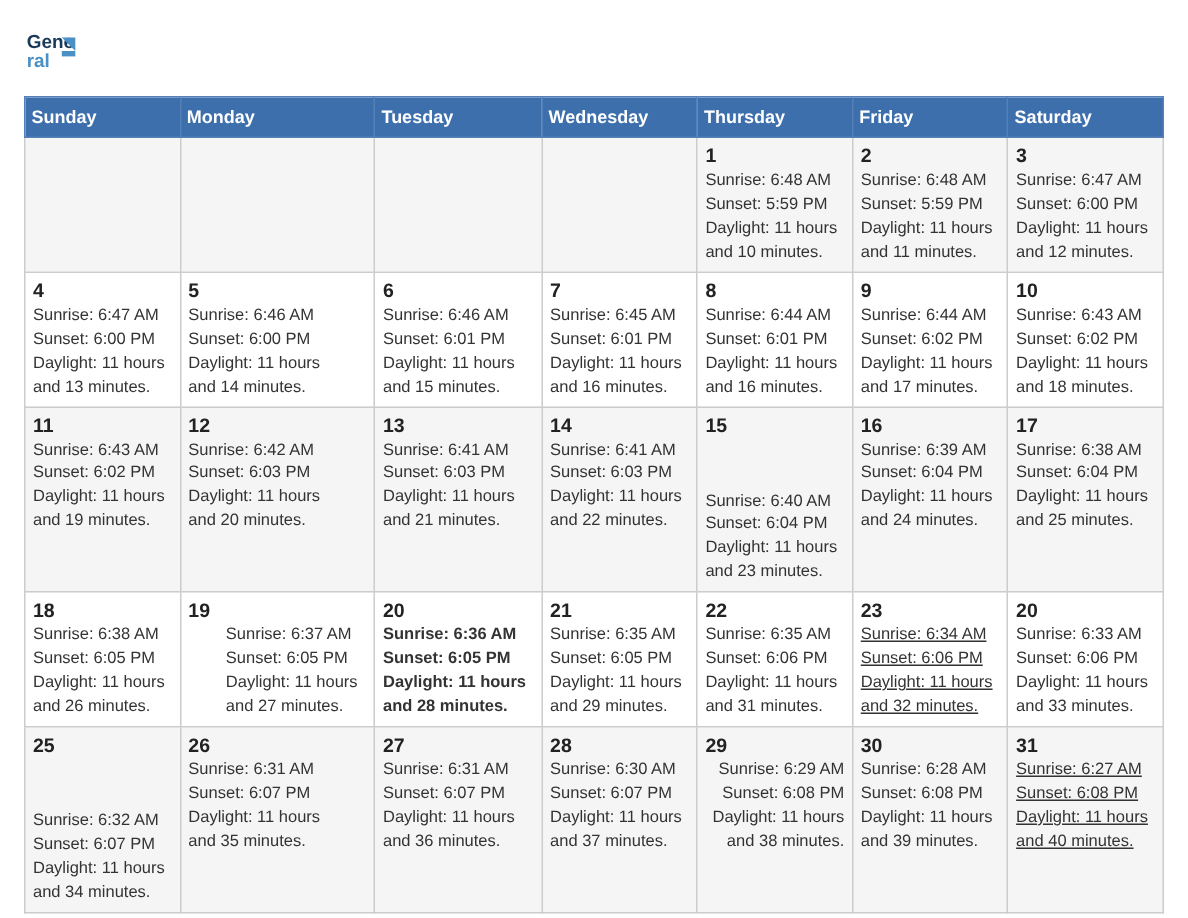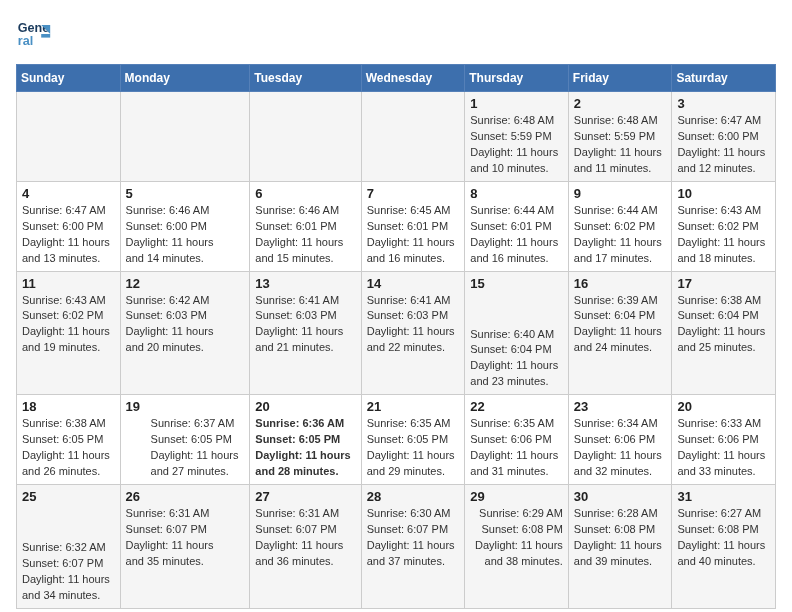--- a/index.html
+++ b/index.html
@@ -278,21 +278,21 @@
         </td>
         <td>
           <span class="day-num">22</span>
           <div class="day-info" style="white-space: pre-line;">Sunrise: 6:35 AM
 Sunset: 6:06 PM
 Daylight: 11 hours
 and 31 minutes.</div>
         </td>
         <td>
           <span class="day-num">23</span>
-          <div class="day-info" style="white-space: pre-line;">Sunrise: 6:34 AM
+          <div class="day-info" style="white-space: pre-line; text-decoration: underline;">Sunrise: 6:34 AM
 Sunset: 6:06 PM
 Daylight: 11 hours
 and 32 minutes.</div>
         </td>
         <td>
           <span class="day-num">20</span>
           <div class="day-info" style="white-space: pre-line;">Sunrise: 6:33 AM
 Sunset: 6:06 PM
 Daylight: 11 hours
 and 33 minutes.</div>
@@ -336,20 +336,20 @@
         </td>
         <td>
           <span class="day-num">30</span>
           <div class="day-info" style="white-space: pre-line;">Sunrise: 6:28 AM
 Sunset: 6:08 PM
 Daylight: 11 hours
 and 39 minutes.</div>
         </td>
         <td>
           <span class="day-num">31</span>
-          <div class="day-info" style="white-space: pre-line;">Sunrise: 6:27 AM
+          <div class="day-info" style="white-space: pre-line; text-decoration: underline;">Sunrise: 6:27 AM
 Sunset: 6:08 PM
 Daylight: 11 hours
 and 40 minutes.</div>
         </td>
       </tr>
     </tbody>
 </table>
 
 </body></html>

